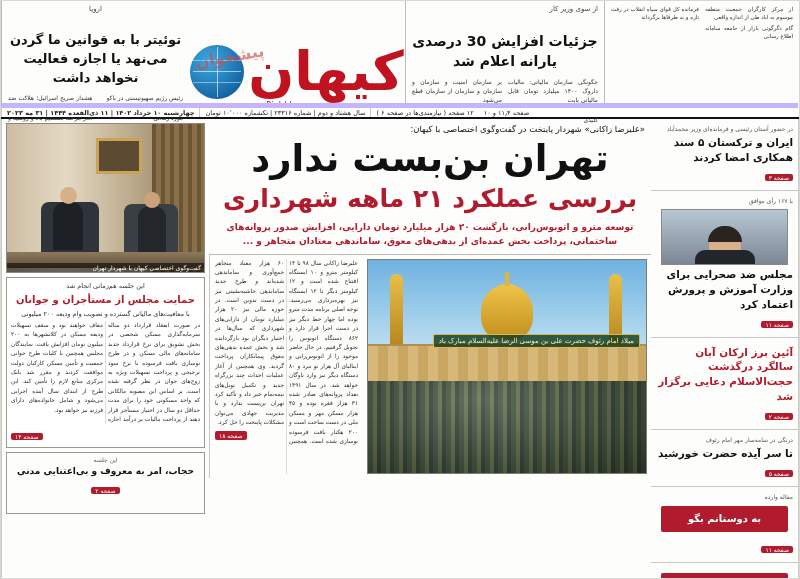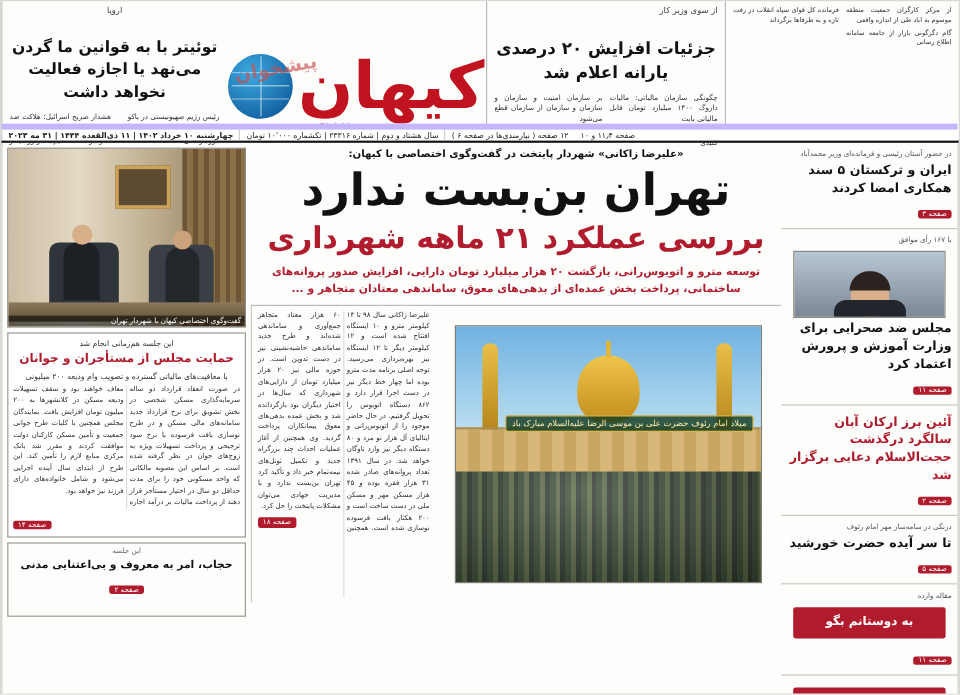--- a/index.html
+++ b/index.html
@@ -238,23 +238,22 @@
     min-height: 62px;
     text-align: center;
   }
   .teaser .t-kicker { font-size: 6px; color: #666; }
   .teaser .t-title { font-size: 9px; font-weight: bold; color: #111; line-height: 1.4; margin-top: 2px; }
 
   
   .cc-quote {
     font-size: 8.5px;
     color: #111;
-    text-align: center;
     padding: 5px 6px 2px;
-    font-weight: bold;
+    font-weight: normal;
   }
   .cc-main-hl {
     font-size: 37px;
     font-weight: bold;
     color: #111;
     text-align: center;
     line-height: 1.18;
     padding: 1px 4px;
     letter-spacing: -1px;
   }
@@ -285,21 +284,21 @@
     color: #2b2b2b;
     text-align: justify;
     columns: 2;
     column-gap: 5px;
     column-rule: 1px solid #ddd;
     border-left: 1px solid #c9c9c4;
   }
   .shrine-photo {
     flex: 1;
     position: relative;
-    margin: 16px;
+    margin: 4px;
     height: 215px;
     overflow: hidden;
     border: 1px solid #7d7d76;
     background: linear-gradient(180deg,#8fc4e8 0%,#bfe0f2 30%,#caa85e 55%,#6b4f2a 100%);
   }
   .sh-sky { position:absolute; top:0; left:0; right:0; height:42%; background: linear-gradient(180deg,#6fb2e0,#bddff2); }
   .sh-dome { position:absolute; top:24px; left:50%; margin-left:-26px; width:52px; height:56px; background: linear-gradient(180deg,#f0c44a,#c28f1d); border-radius:50% 50% 40% 40%; }
   .sh-dome::after { content:""; position:absolute; top:-12px; left:50%; margin-left:-2px; width:4px; height:14px; background:#e0b53c; }
   .sh-min1 { position:absolute; top:14px; left:22px; width:13px; height:78px; background: linear-gradient(180deg,#e8bf48,#b3821a); border-radius:6px 6px 0 0; }
   .sh-min2 { position:absolute; top:14px; right:24px; width:13px; height:78px; background: linear-gradient(180deg,#e8bf48,#b3821a); border-radius:6px 6px 0 0; }
@@ -381,21 +380,21 @@
       <div class="logo-wrap">
         <div class="logo-title">کیهان</div>
         <div class="logo-globe"></div>
       </div>
       <div class="logo-sub">Pishkhan.com</div>
       <div class="logo-stamp">پیشخوان</div>
     </div>
 
     <div class="mh-col mh-mid">
       <div class="mh-kicker">از سوی وزیر کار</div>
-      <div class="mh-headline">جزئیات افزایش ۲۰ درصدی یارانه اعلام شد</div>
+      <div class="mh-headline">جزئیات افزایش 30 درصدی یارانه اعلام شد</div>
       <div class="mh-bullets">
         <div>چگونگی سازمان مالیاتی: مالیات داروگ ۱۴۰۰ میلیارد تومان قابل مالیاتی بابت</div>
         <div>۳۳ نماینده مجلس از کار را مرز کلیدی</div>
         <div>بر سازمان امنیت و سازمان و سازمان و سازمان از سازمان قطع می‌شود</div>
       </div>
     </div>
 
     <div class="mh-col mh-left">
       <div class="mh-bullets">
         <div>از مرکز کارگران جمعیت منطقه موسوم به اباد طی از اندازه واقعی</div>

